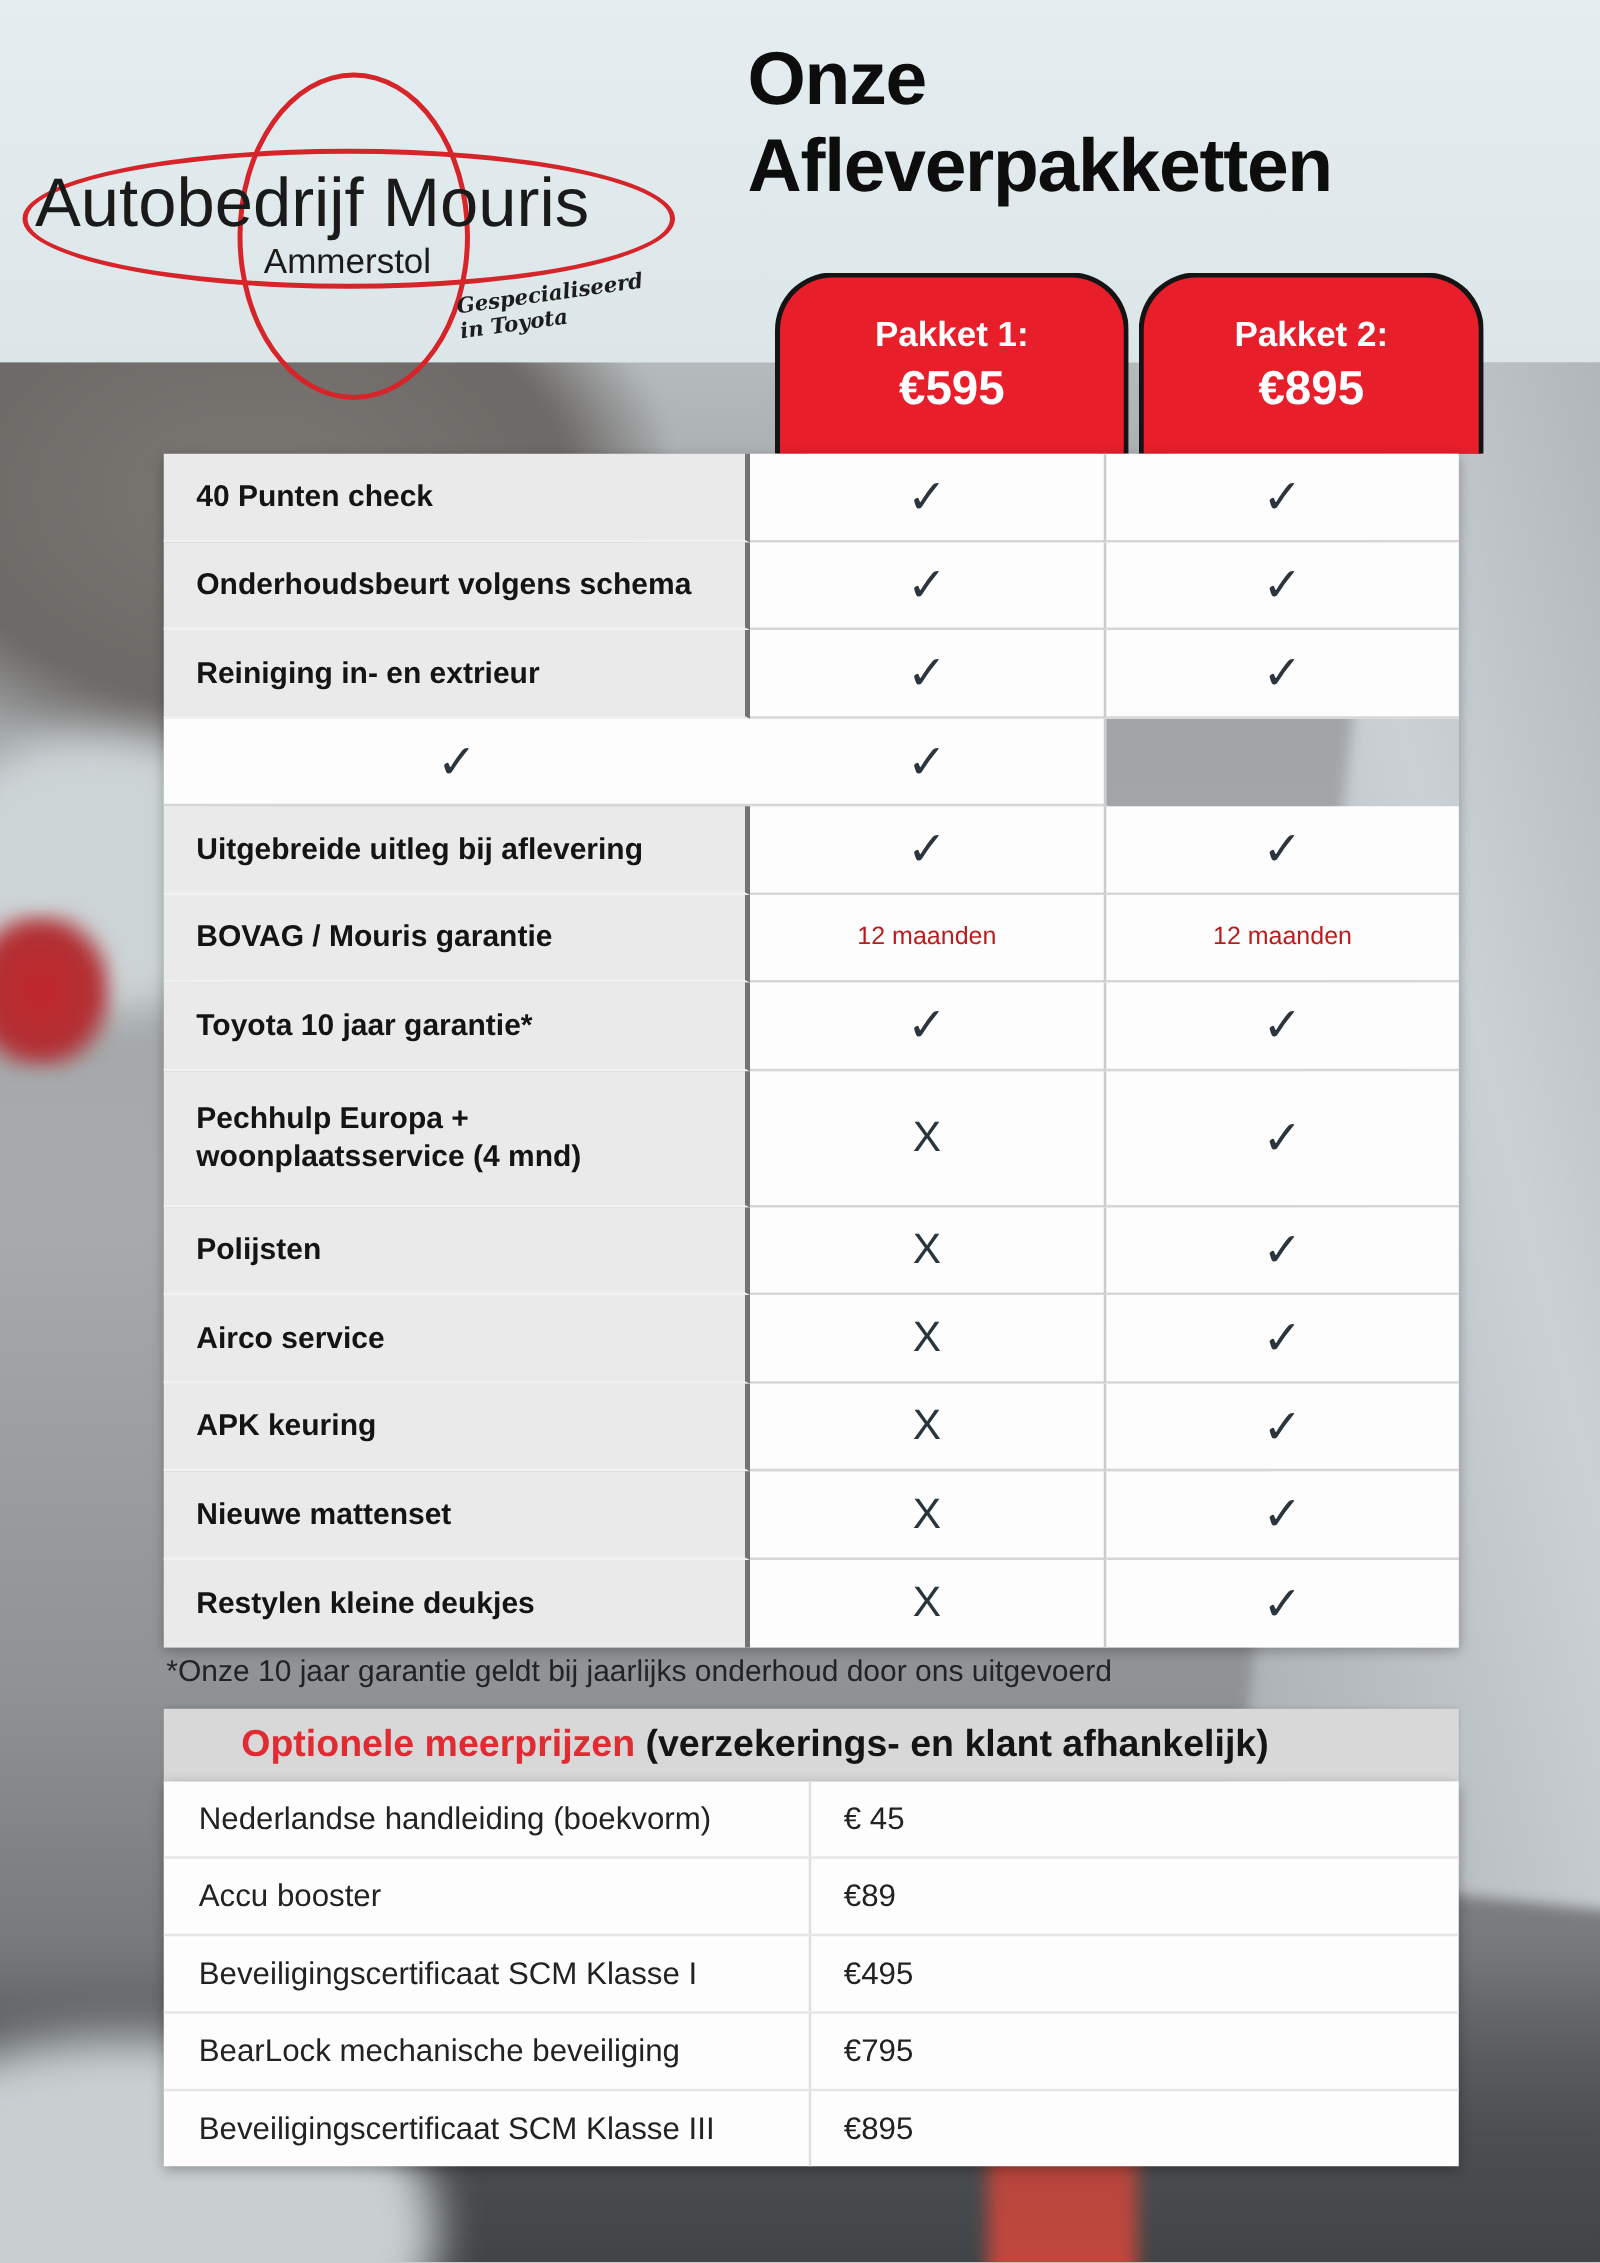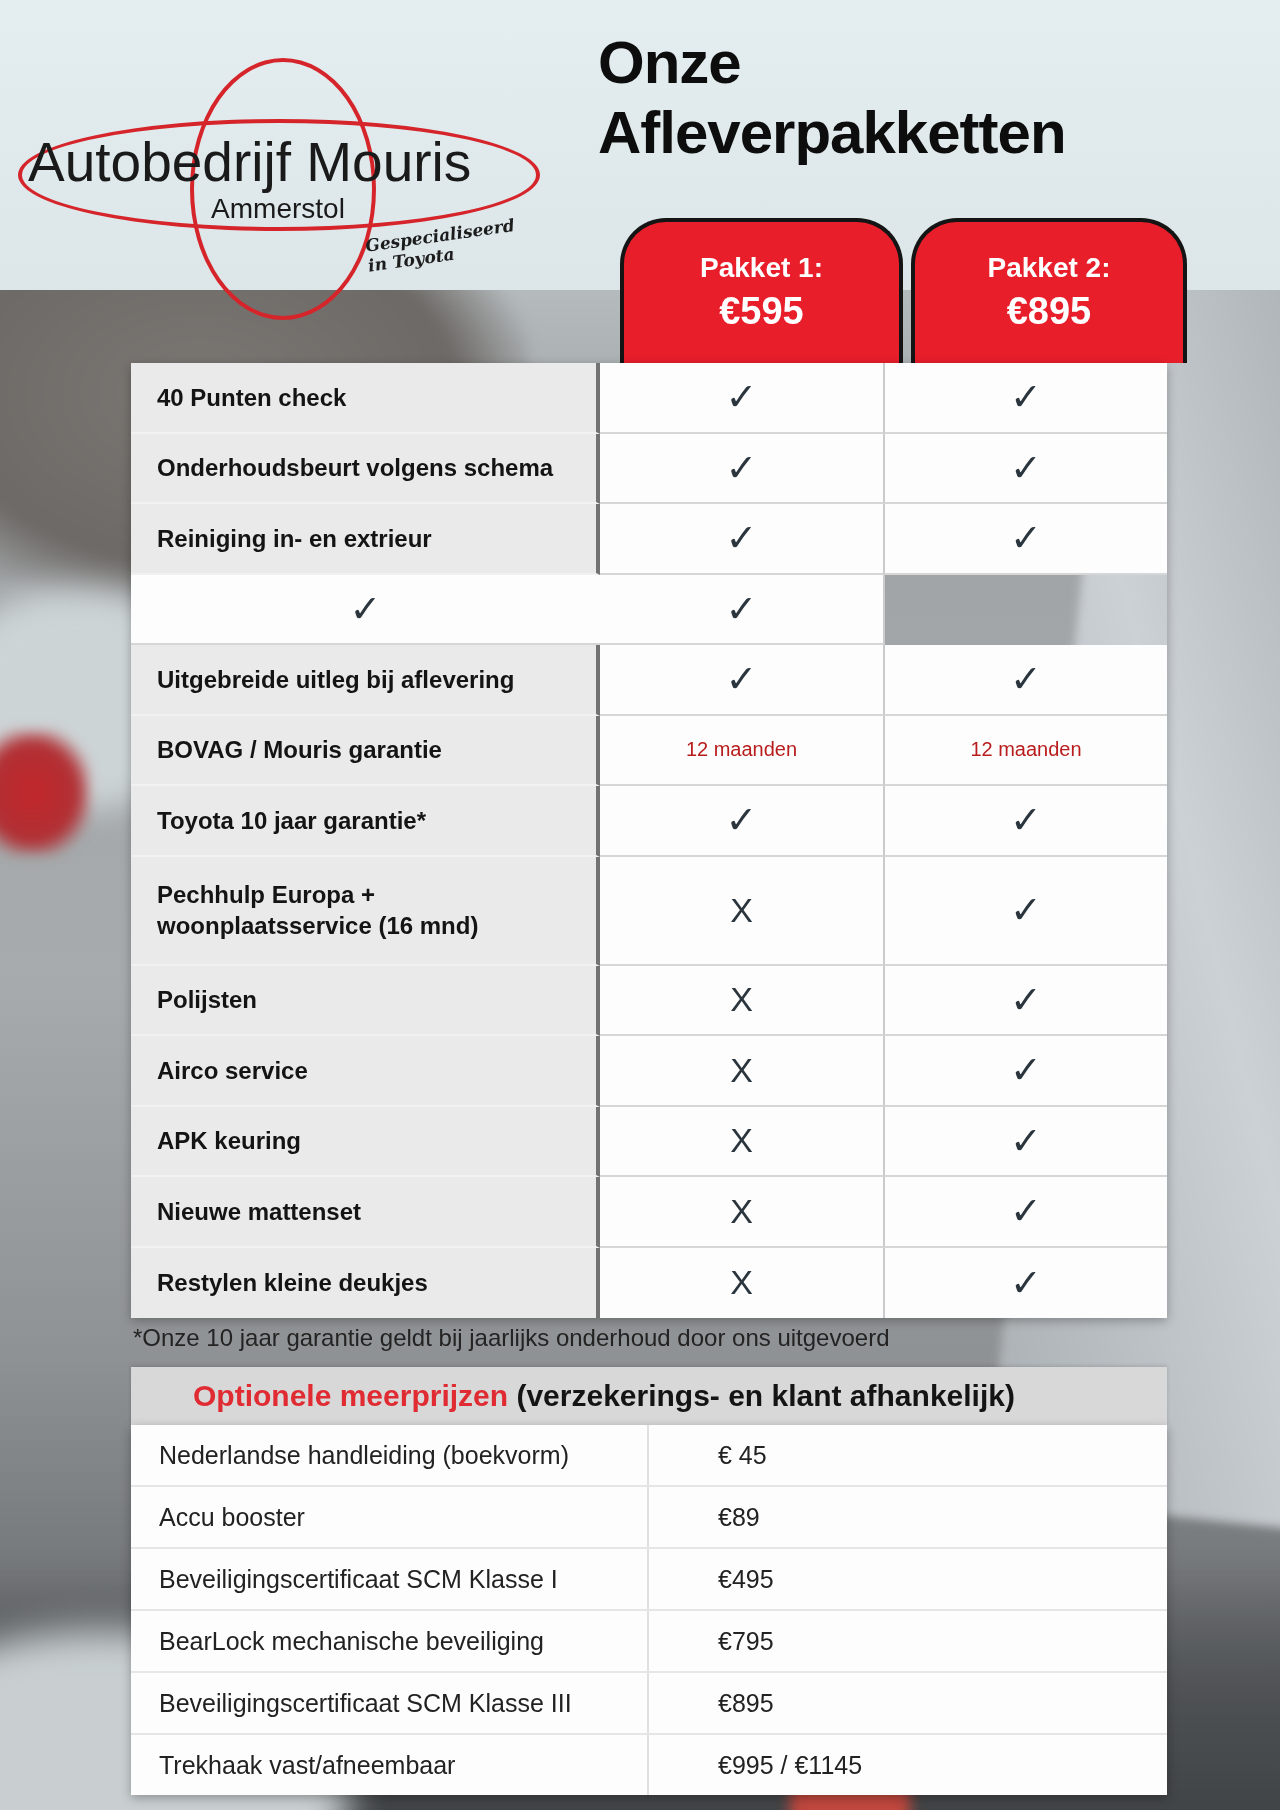--- a/index.html
+++ b/index.html
@@ -80,21 +80,21 @@
             font-size:24px;color:#232323;}
 
   
   .opt-header{position:absolute;left:131px;top:1367px;width:1036px;height:58px;
               background:#d8d8d8;display:flex;align-items:center;padding-left:22px;
               box-sizing:border-box;box-shadow:0 -1px 4px rgba(0,0,0,.15);}
   .opt-title{font-size:30px;font-weight:700;color:#141414;white-space:pre;margin-left:40px;}
   .opt-title .hl{color:var(--options-title-red,#e02b33);}
   .otable{position:absolute;left:131px;top:1425px;width:1036px;background:#fdfdfd;
           box-shadow:0 3px 10px rgba(0,0,0,.3);}
-  .orow{display:grid;grid-template-columns:518px 518px;height:60px;border-bottom:2px solid #e6e6e6;gap:43px;}
+  .orow{display:grid;grid-template-columns:518px 518px;height:60px;border-bottom:2px solid #e6e6e6;}
   .orow:last-child{border-bottom:none;}
   .ocell{display:flex;align-items:center;box-sizing:border-box;font-size:25px;color:#222222;}
   .olabel{padding-left:28px;border-right:2px solid #e0e0e0;}
   .oprice{padding-left:26px;}
 </style>
 </head>
 <body>
 
 <div class="page">
 
@@ -160,21 +160,21 @@
         <div class="fcell flabel">BOVAG / Mouris garantie</div>
         <div class="fcell fval text">12 maanden</div>
         <div class="fcell fval text">12 maanden</div>
       </div>
       <div class="frow">
         <div class="fcell flabel">Toyota 10 jaar garantie*</div>
         <div class="fcell fval check">✓</div>
         <div class="fcell fval check">✓</div>
       </div>
       <div class="frow tall">
-        <div class="fcell flabel">Pechhulp Europa + woonplaatsservice (16 mnd)</div>
+        <div class="fcell flabel">Pechhulp Europa + woonplaatsservice (4 mnd)</div>
         <div class="fcell fval cross">X</div>
         <div class="fcell fval check">✓</div>
       </div>
       <div class="frow">
         <div class="fcell flabel">Polijsten</div>
         <div class="fcell fval cross">X</div>
         <div class="fcell fval check">✓</div>
       </div>
       <div class="frow">
         <div class="fcell flabel">Airco service</div>
@@ -217,19 +217,15 @@
         <div class="ocell oprice">€495</div>
       </div>
       <div class="orow">
         <div class="ocell olabel">BearLock mechanische beveiliging</div>
         <div class="ocell oprice">€795</div>
       </div>
       <div class="orow">
         <div class="ocell olabel">Beveiligingscertificaat SCM Klasse III</div>
         <div class="ocell oprice">€895</div>
       </div>
-      <div class="orow">
-        <div class="ocell olabel">Trekhaak vast/afneembaar</div>
-        <div class="ocell oprice">€995 / €1145</div>
-      </div>
     </div>
 
 </div>
 
 </body></html>

